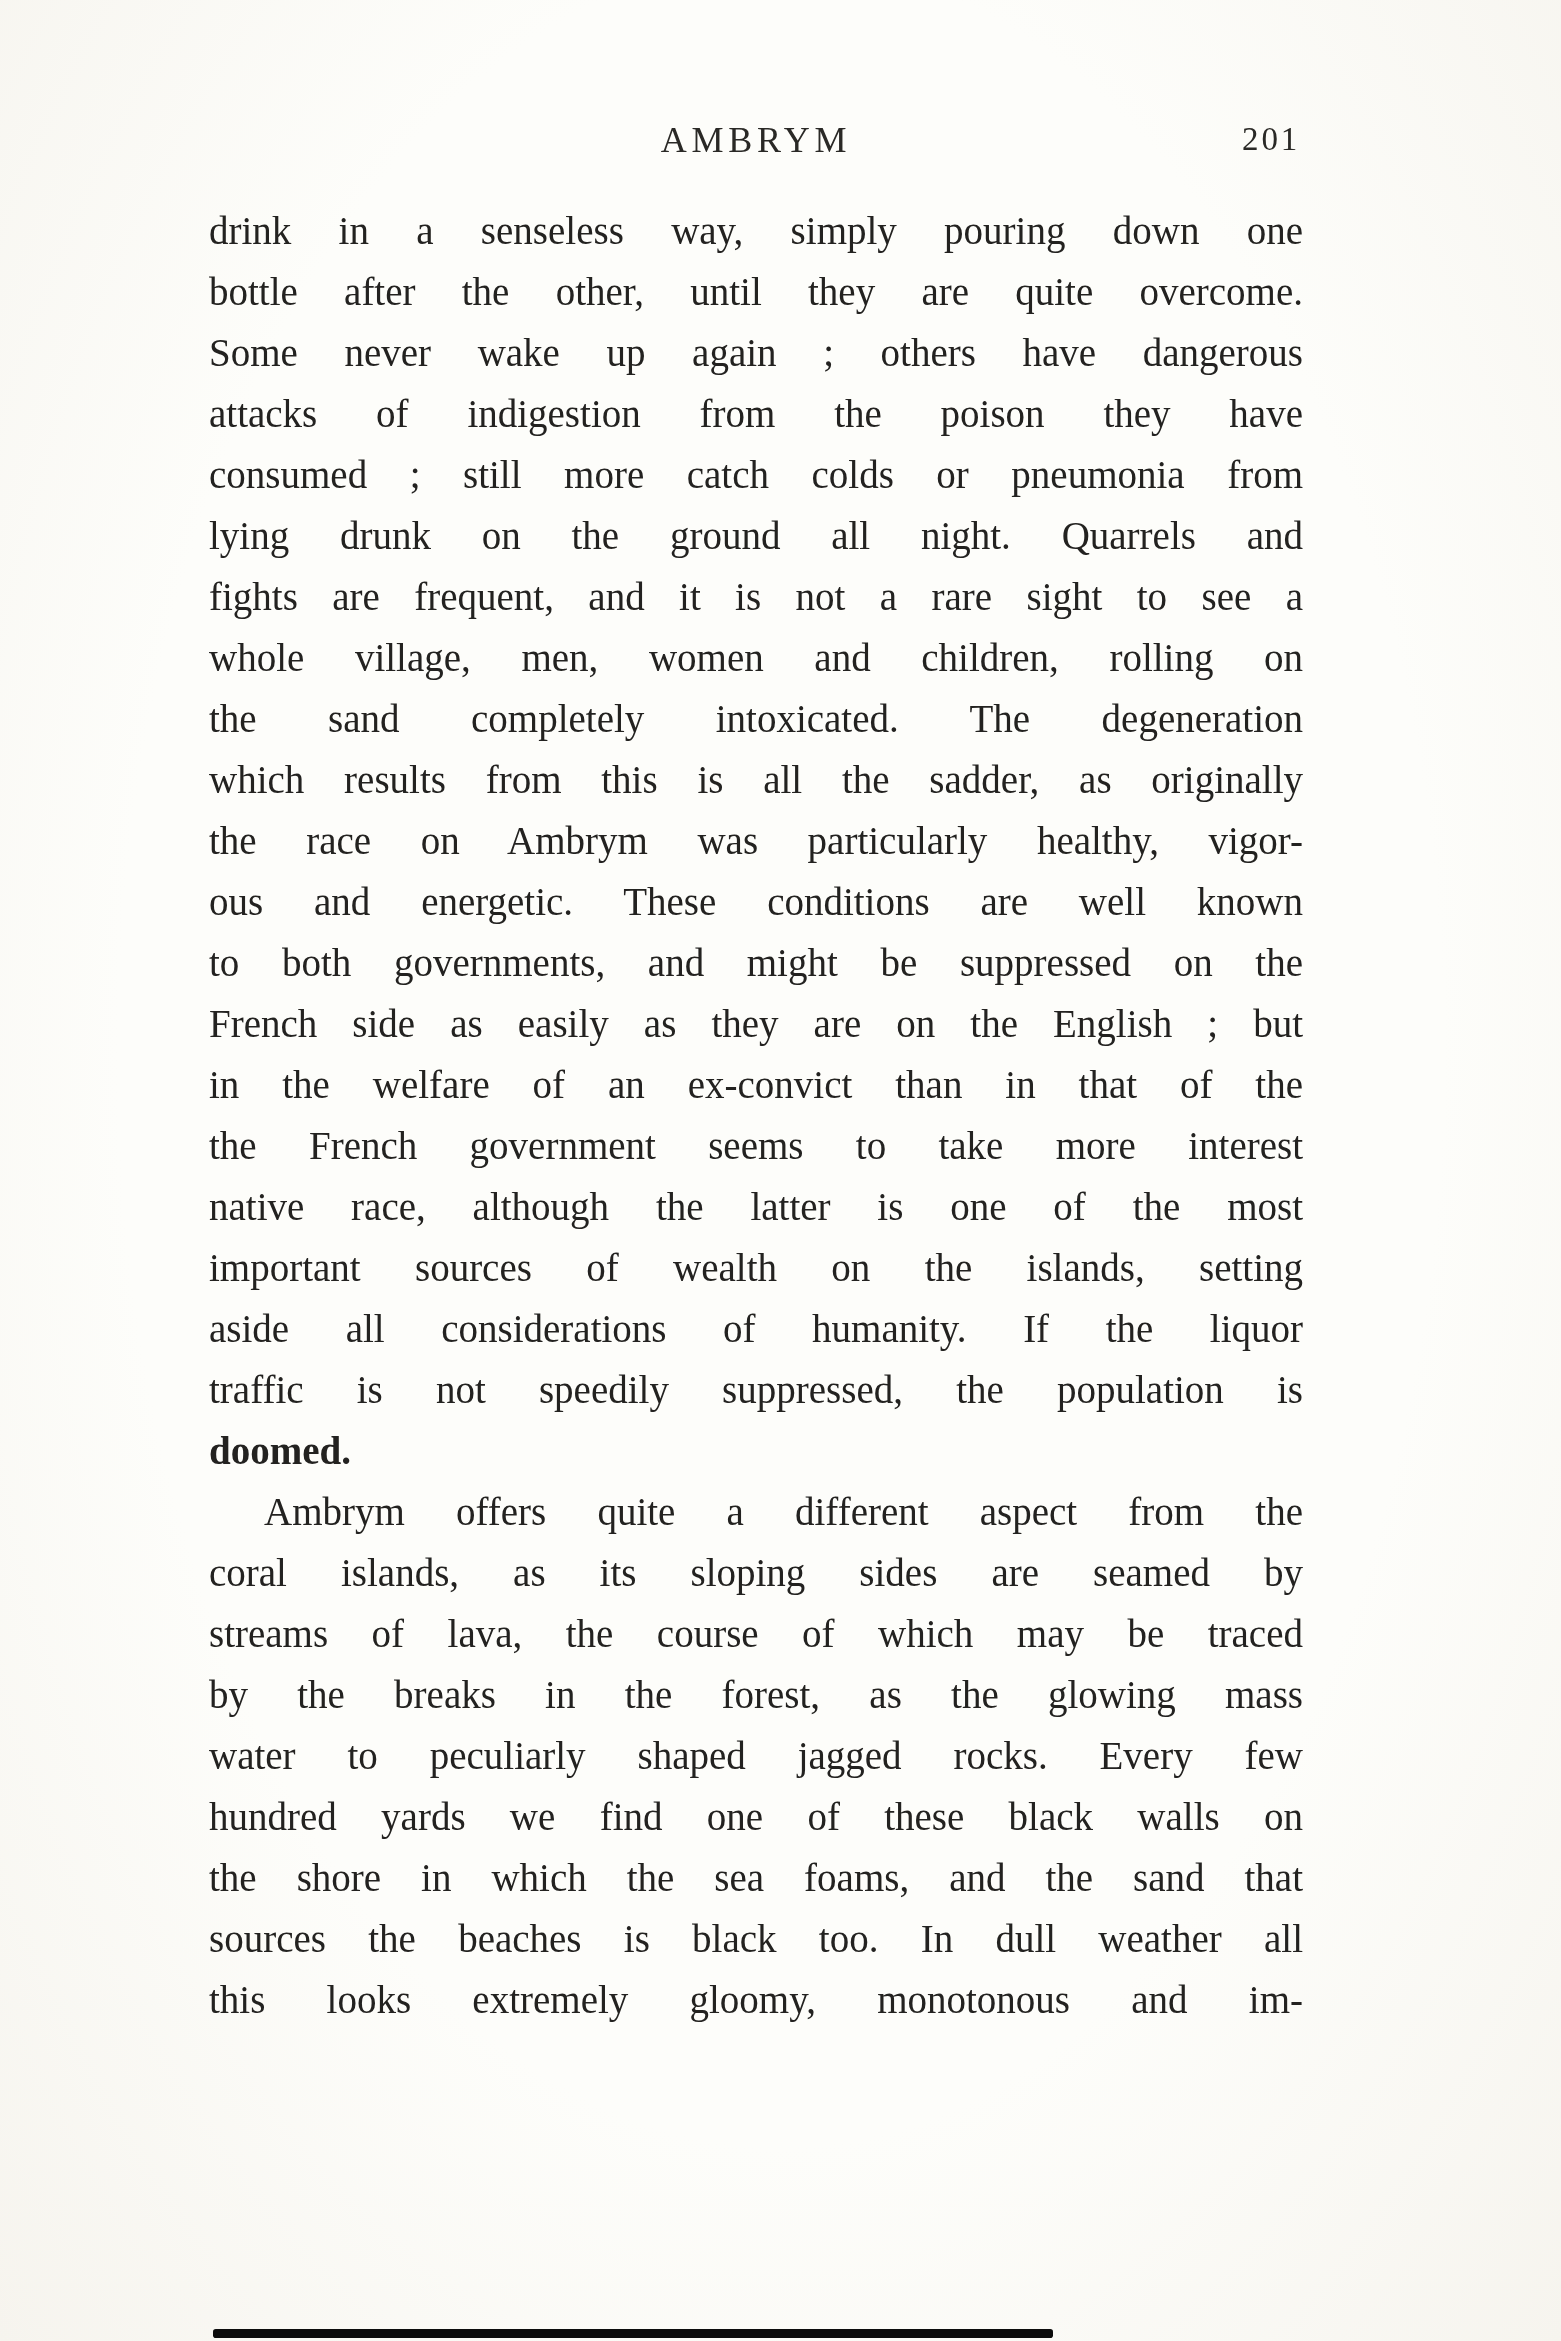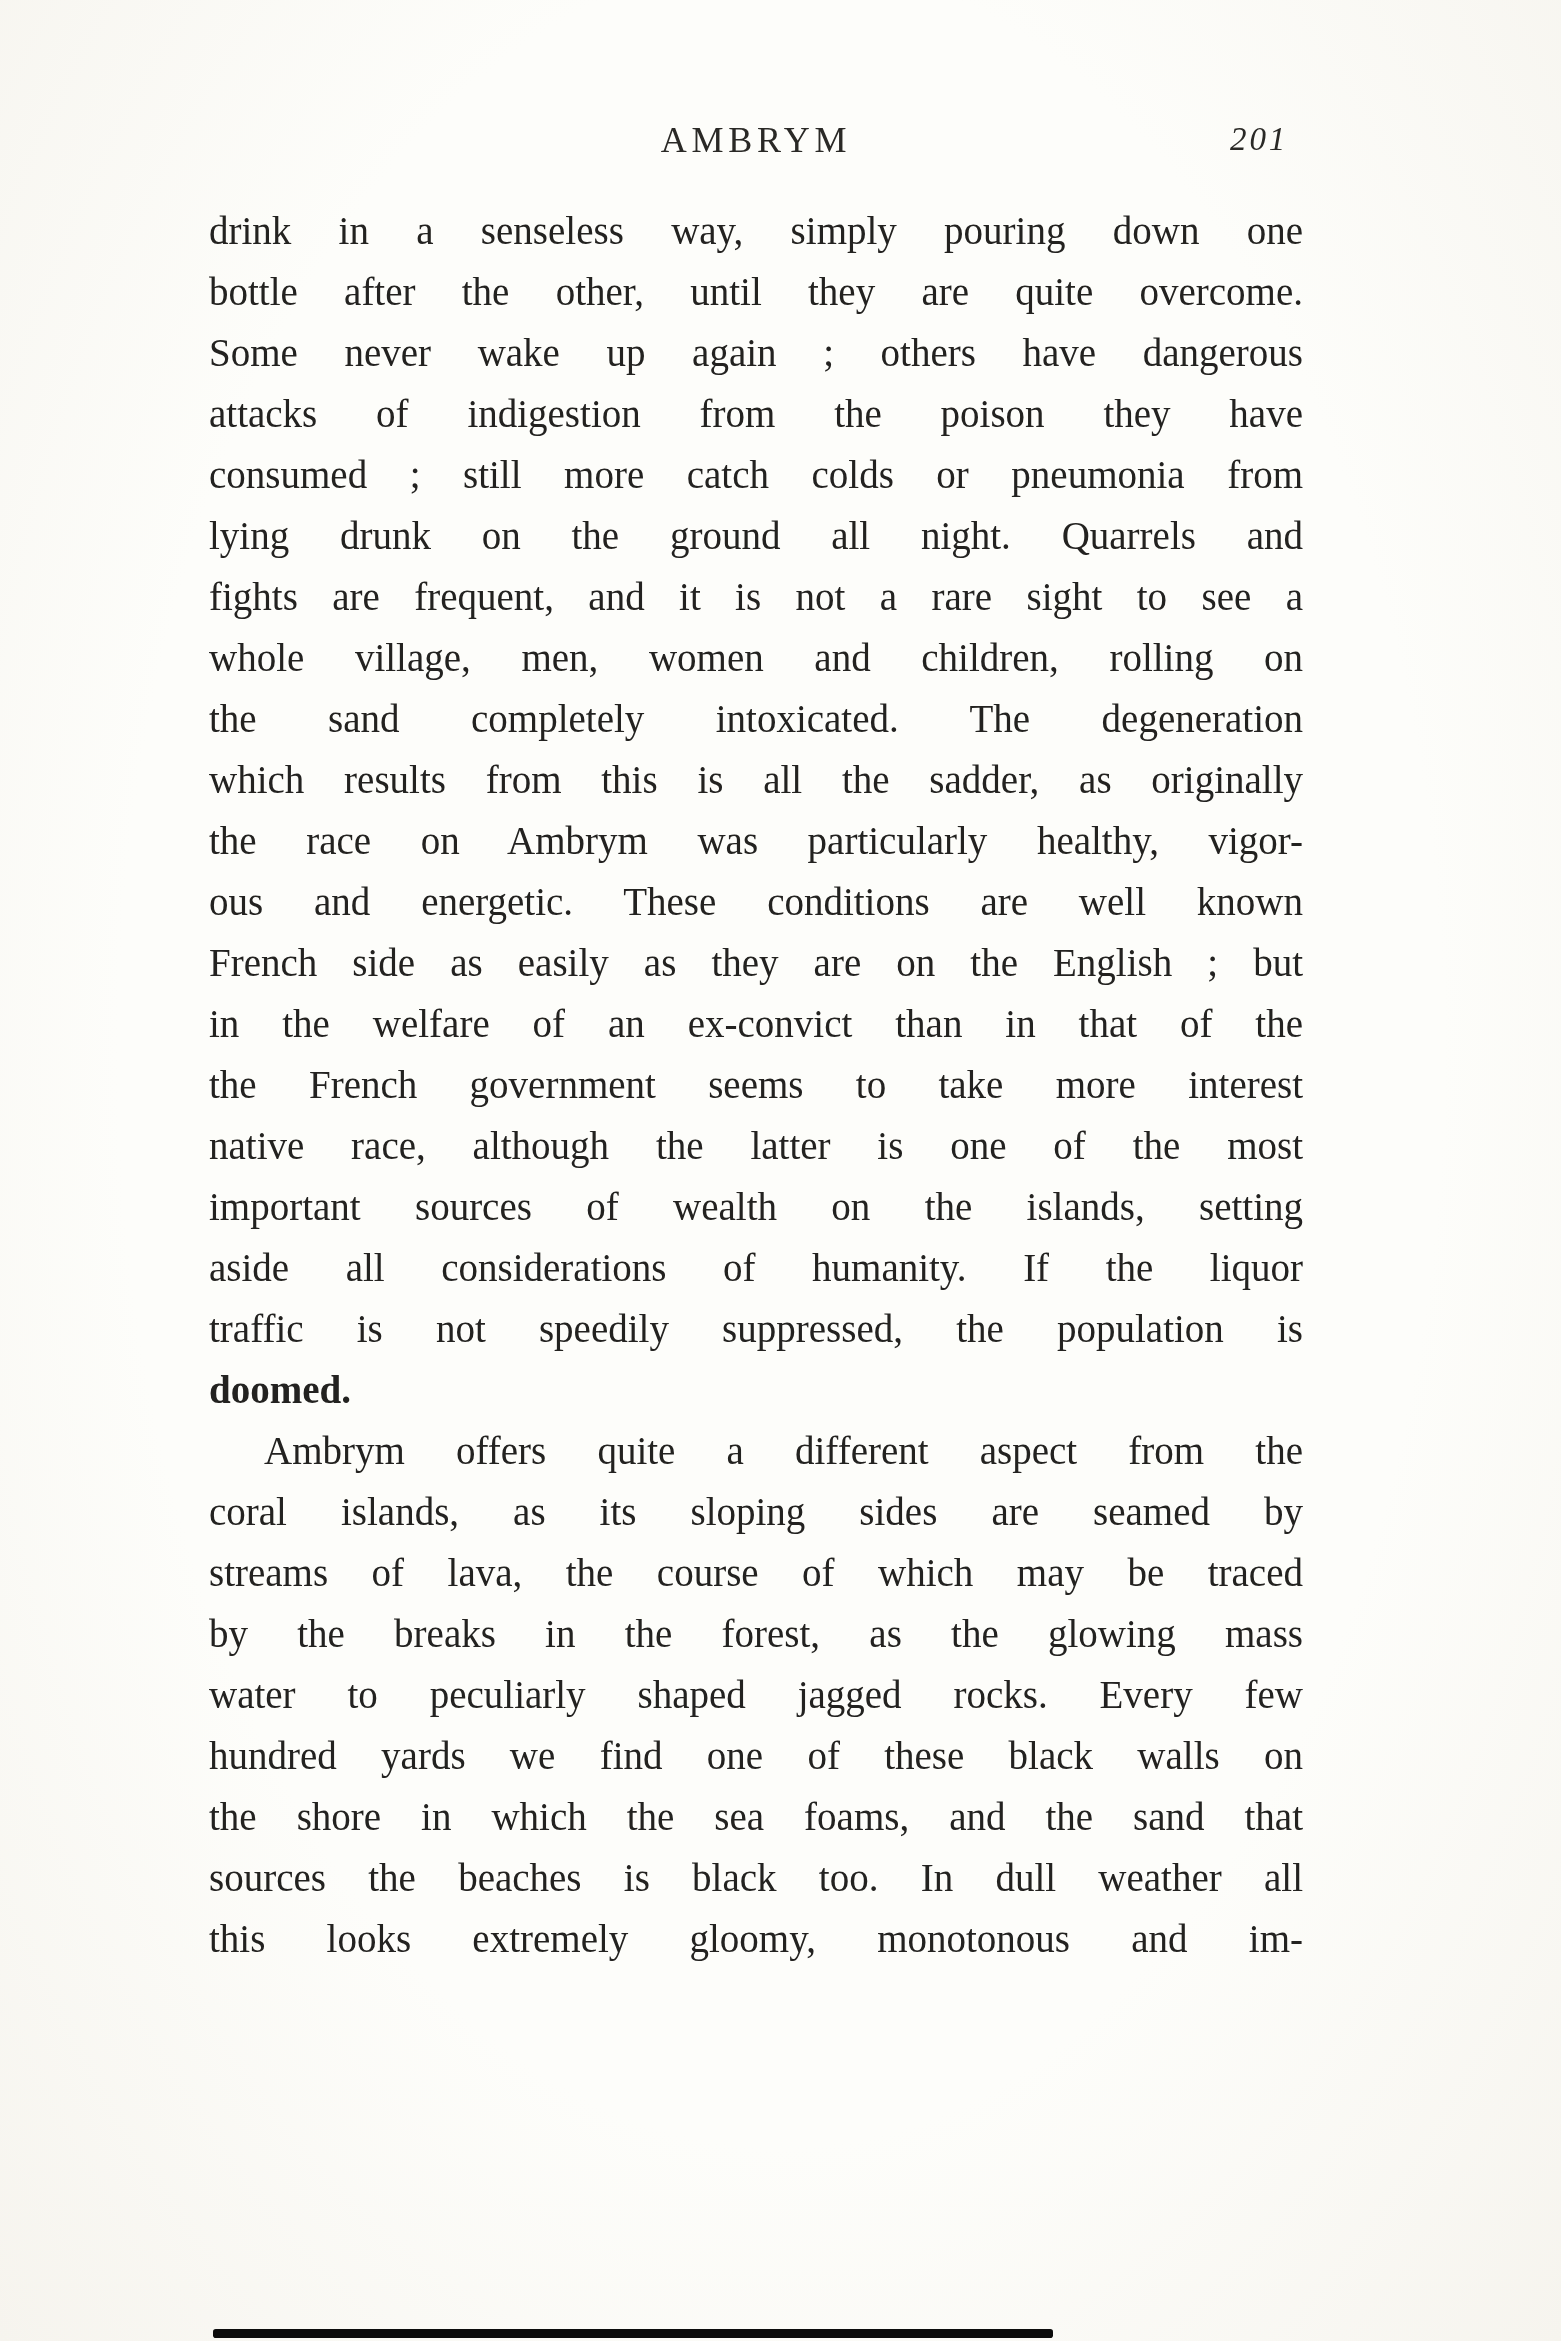--- a/index.html
+++ b/index.html
@@ -27,26 +27,25 @@
   }
   .running-title {
     display: block;
     text-align: center;
     font-size: 36px;
     letter-spacing: 4.7px;
     color: #2a2926;
   }
   .page-number {
     position: absolute;
-    right: 15px;
+    right: 3px;
     top: 1.9px;
     font-size: 33px;
     letter-spacing: 2.8px;
     color: #2a2926;
-    font-style: italic;
   }
   .text-block {
     position: absolute;
     left: 209px;
     top: 200px;
     width: 1094px;
   }
   .line {
     display: block;
     height: 61px;
@@ -94,20 +93,21 @@
       <span class="line">Some never wake up again ; others have dangerous</span>
       <span class="line">attacks of indigestion from the poison they have</span>
       <span class="line">consumed ; still more catch colds or pneumonia from</span>
       <span class="line">lying drunk on the ground all night. Quarrels and</span>
       <span class="line">fights are frequent, and it is not a rare sight to see a</span>
       <span class="line">whole village, men, women and children, rolling on</span>
       <span class="line">the sand completely intoxicated. The degeneration</span>
       <span class="line">which results from this is all the sadder, as originally</span>
       <span class="line">the race on Ambrym was particularly healthy, vigor-</span>
       <span class="line">ous and energetic. These conditions are well known</span>
+      <span class="line">to both governments, and might be suppressed on the</span>
       <span class="line">French side as easily as they are on the English ; but</span>
       <span class="line">in the welfare of an ex-convict than in that of the</span>
       <span class="line">the French government seems to take more interest</span>
       <span class="line">native race, although the latter is one of the most</span>
       <span class="line">important sources of wealth on the islands, setting</span>
       <span class="line">aside all considerations of humanity. If the liquor</span>
       <span class="line">traffic is not speedily suppressed, the population is</span>
       <span class="line last">doomed.</span>
     </div>
 

